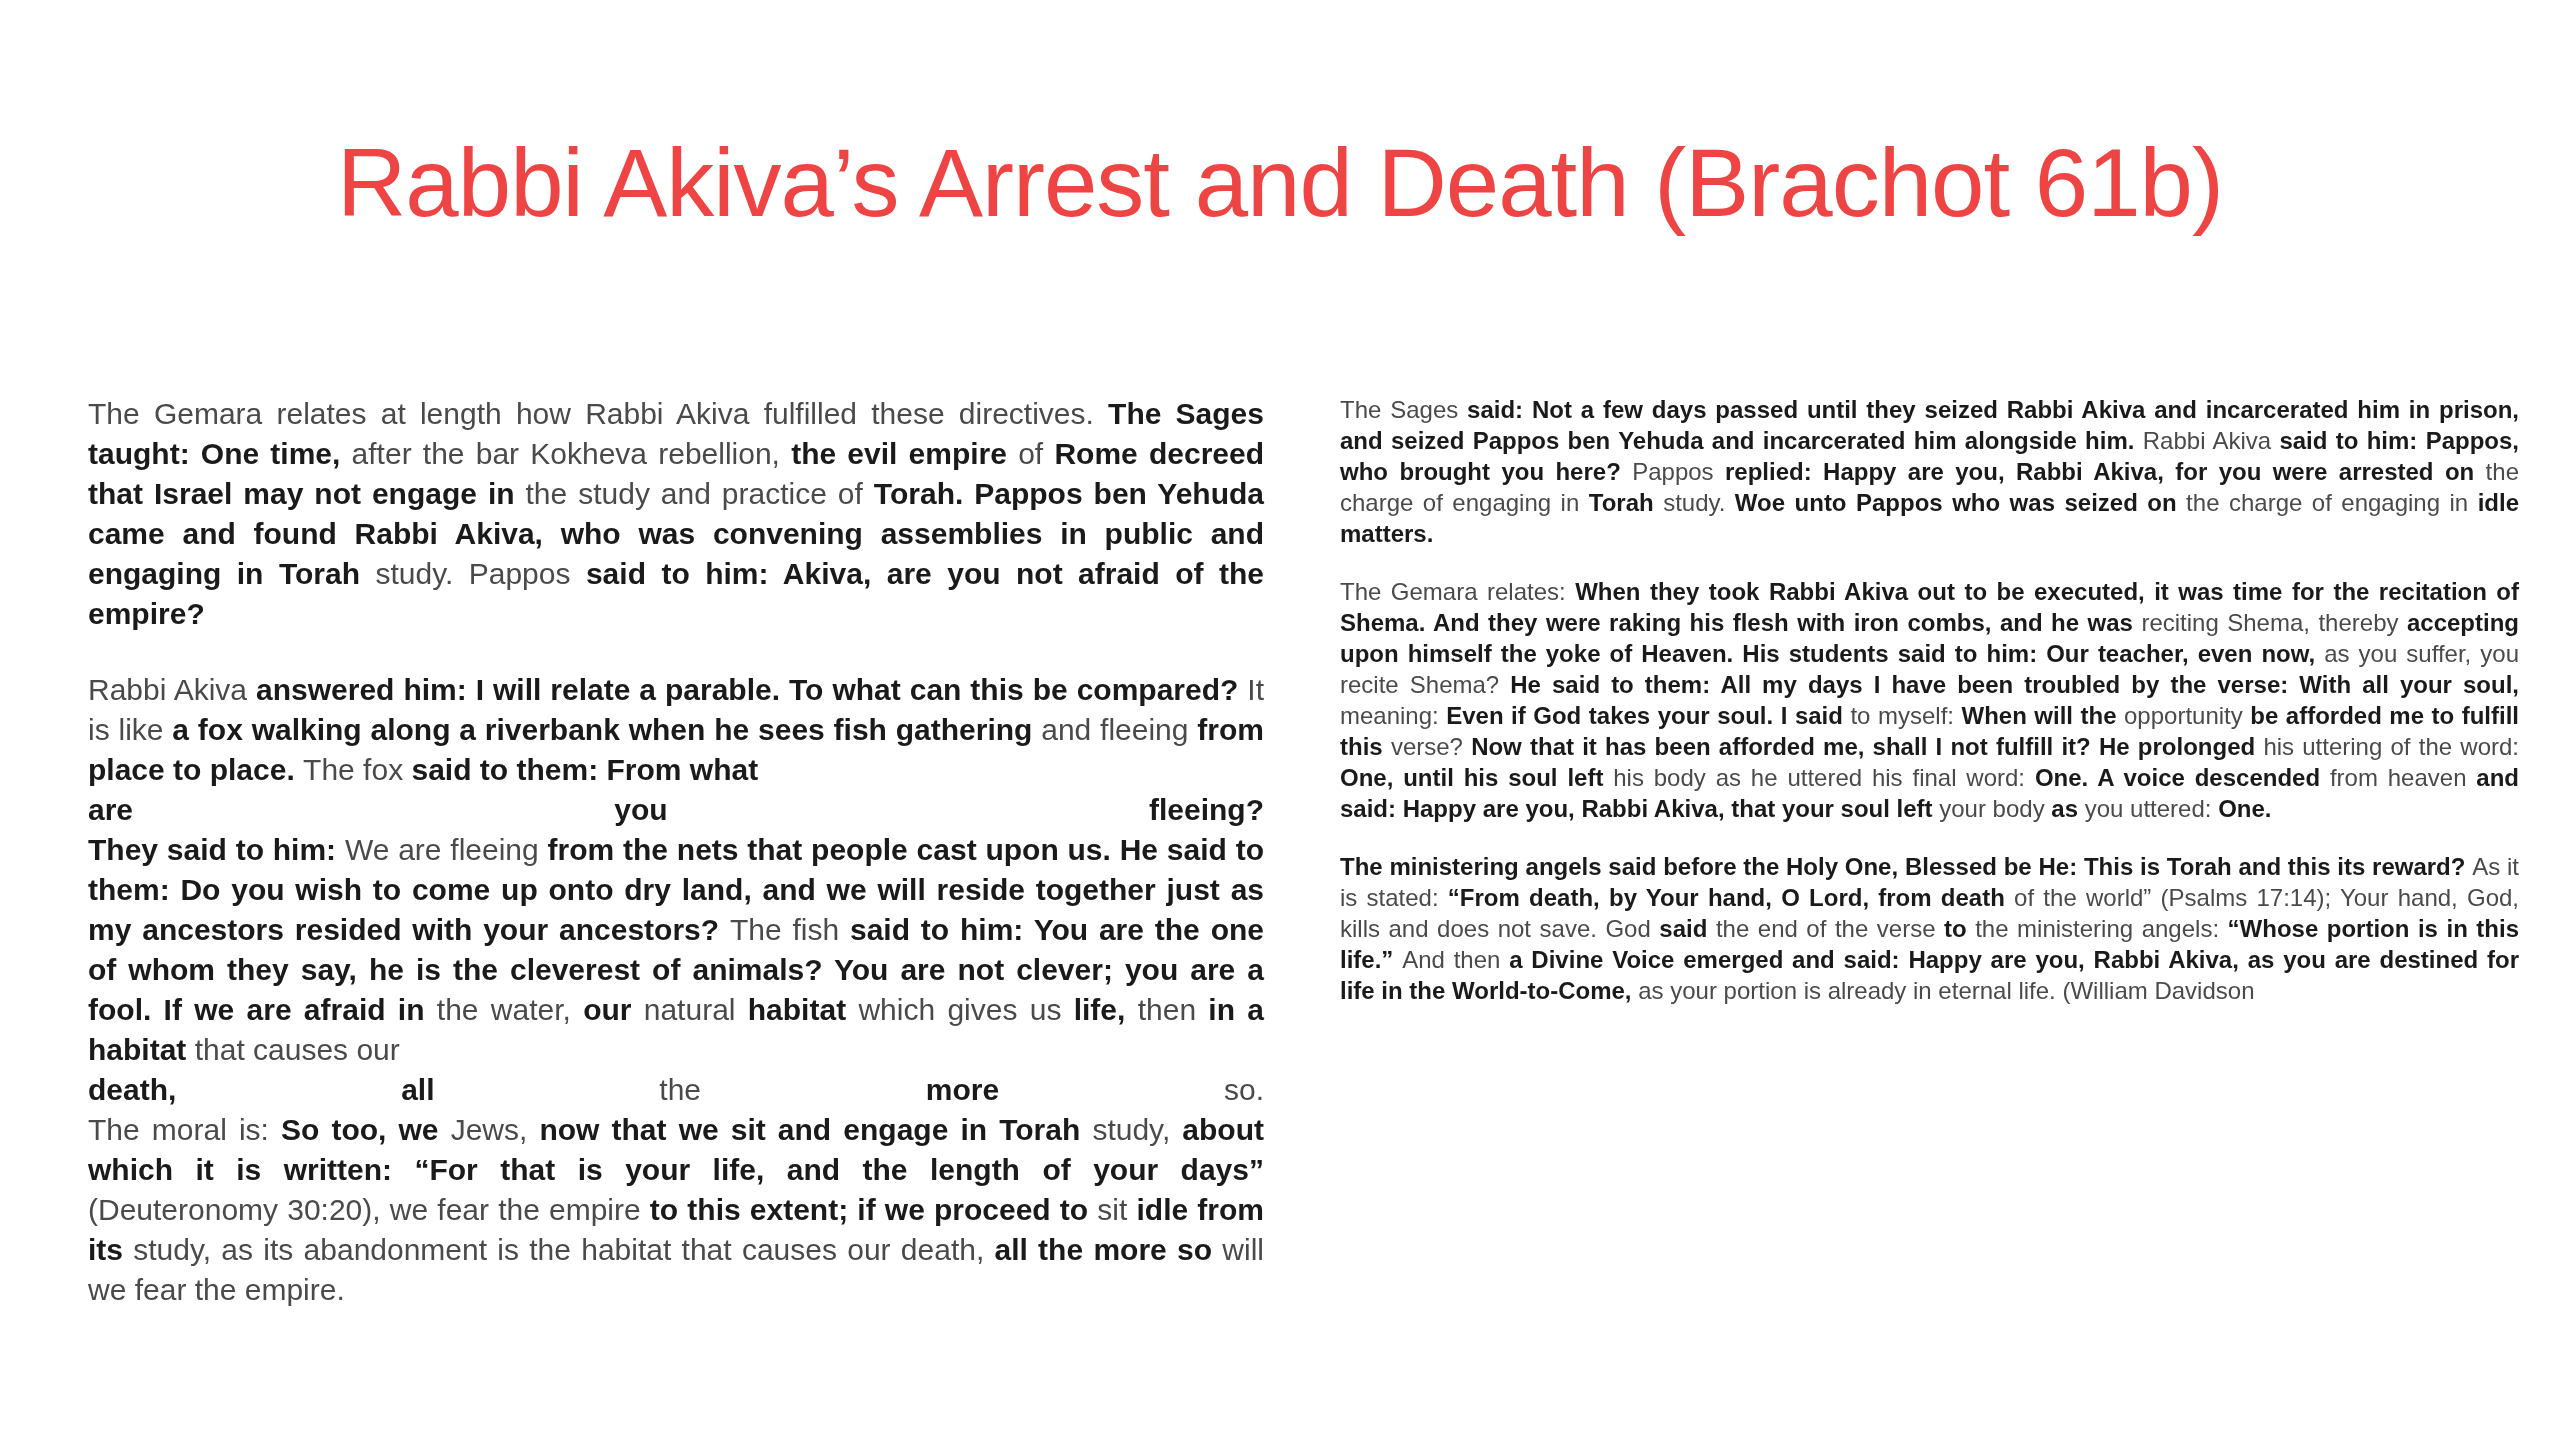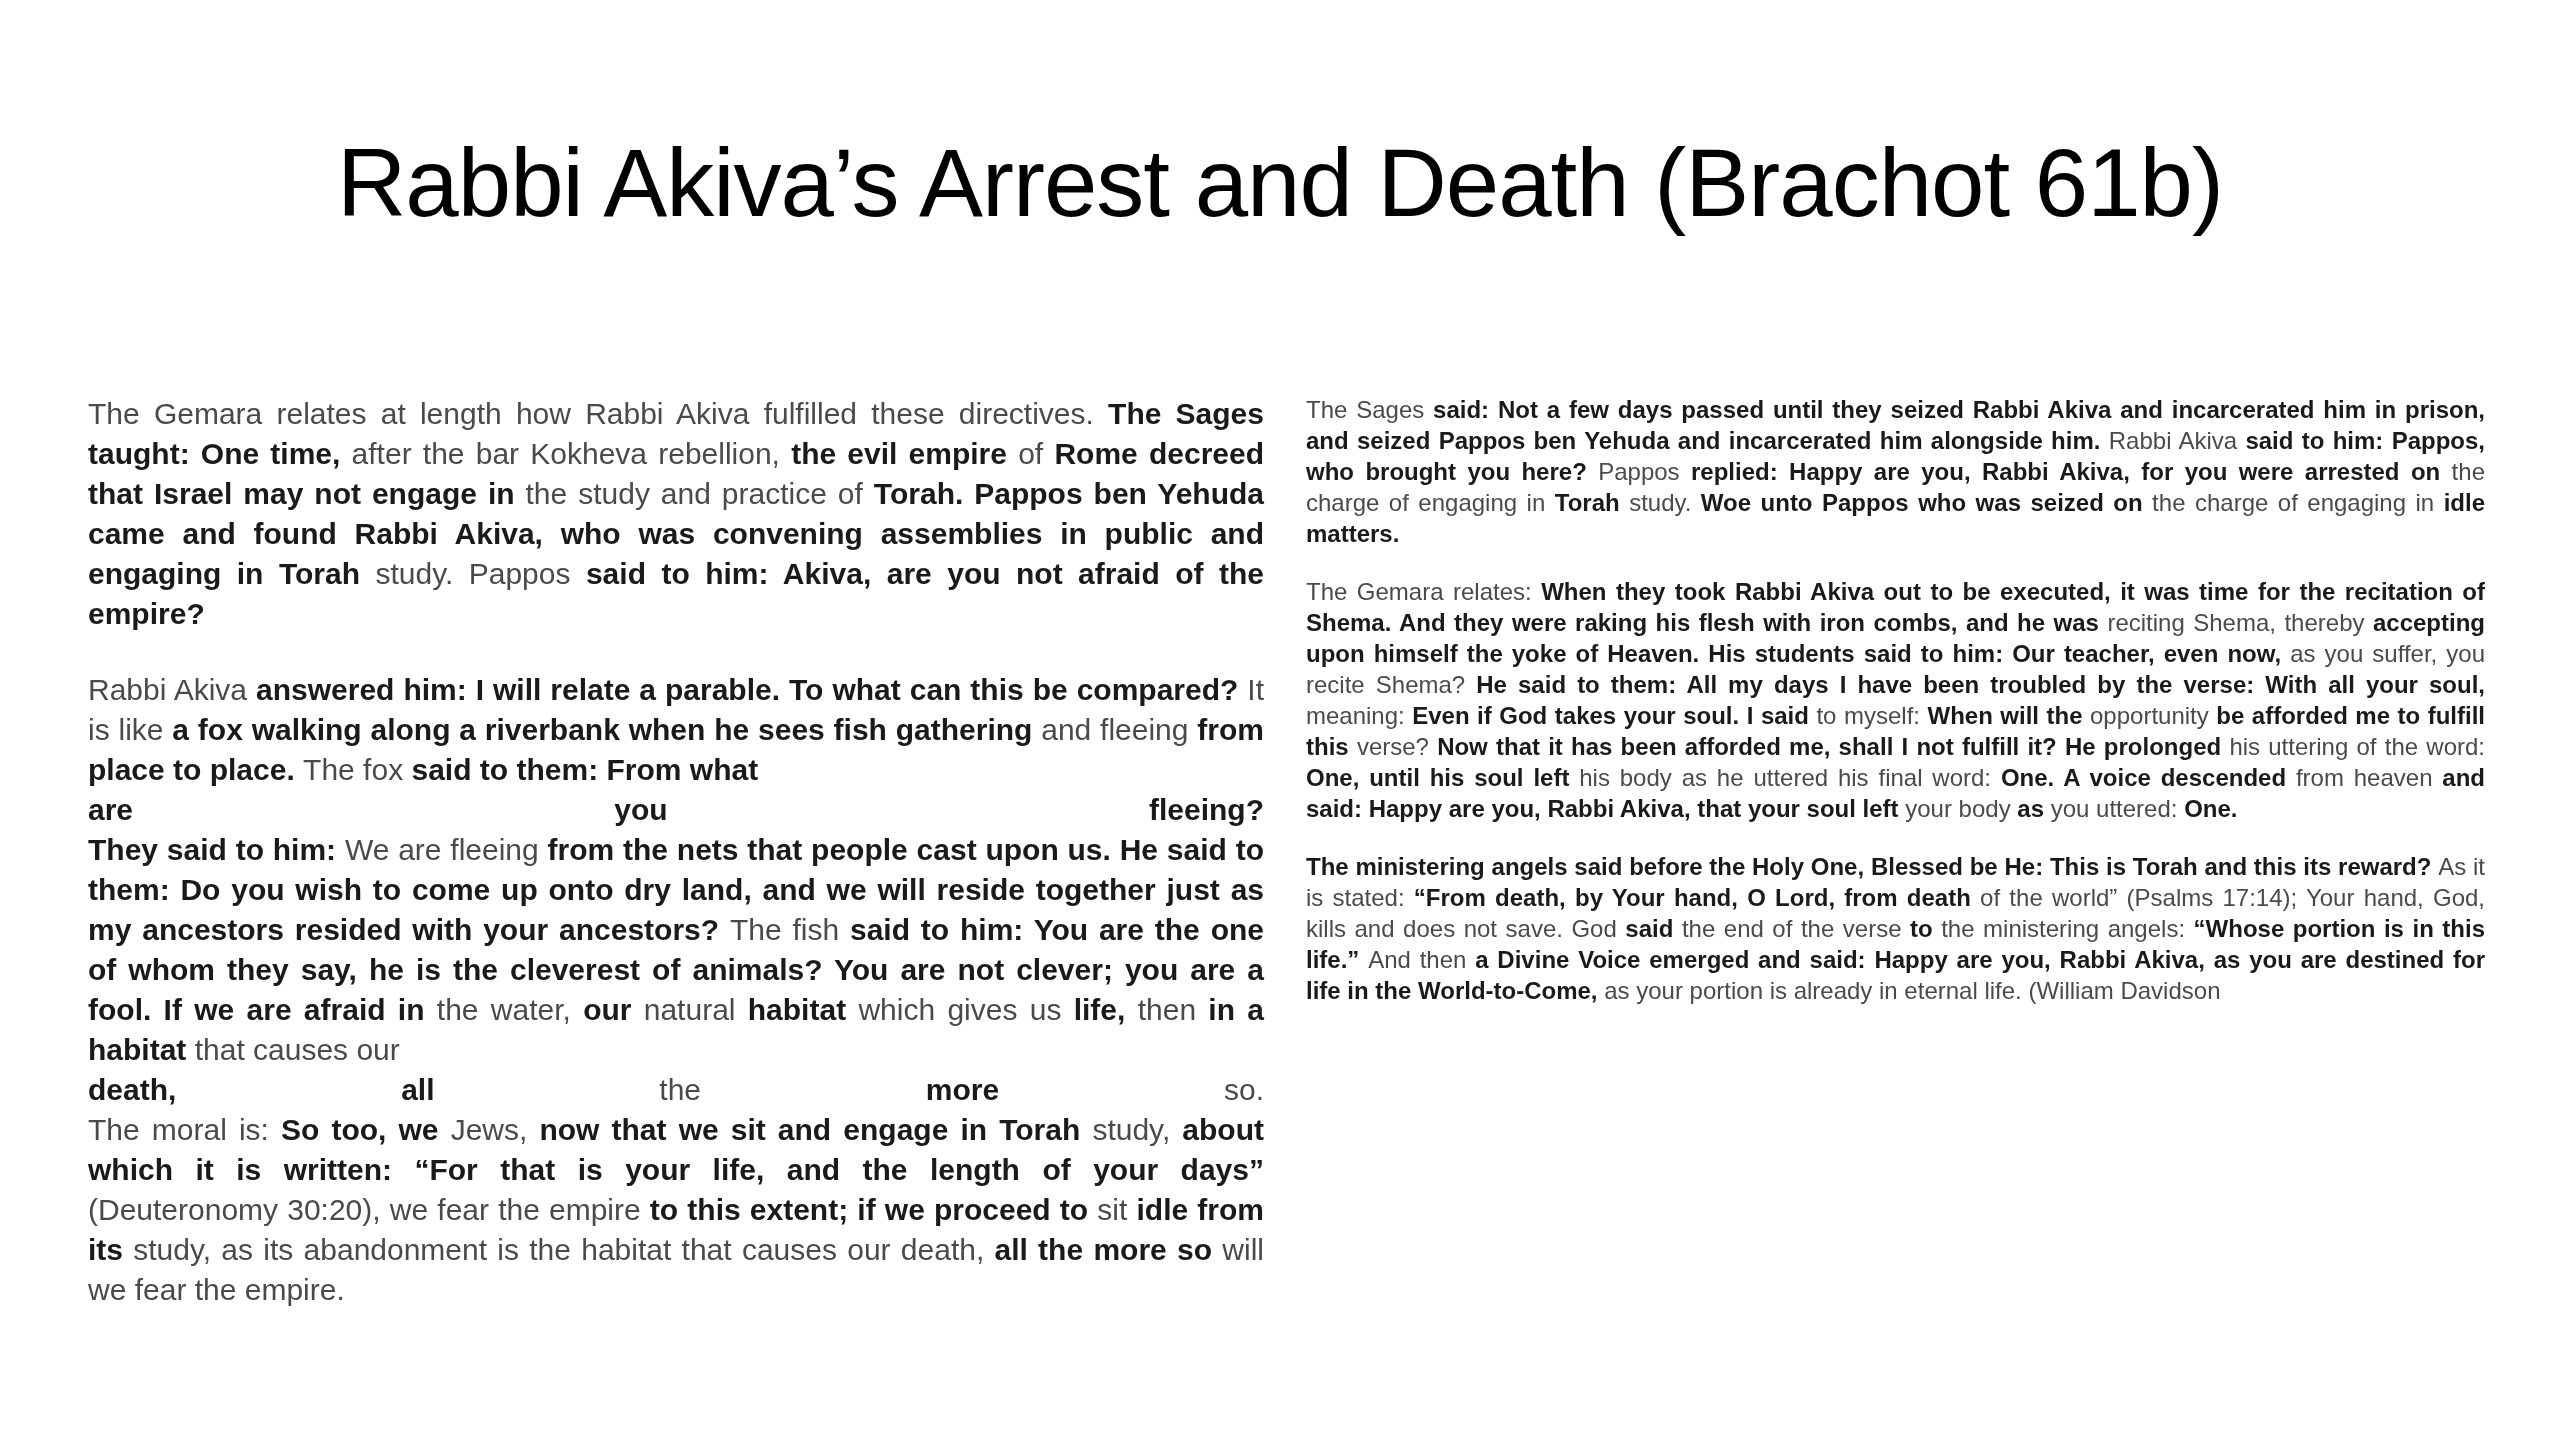--- a/index.html
+++ b/index.html
@@ -16,31 +16,31 @@
     overflow: hidden;
   }
   .title {
     position: absolute;
     top: 130px;
     left: 0;
     width: 100%;
     text-align: center;
     font-size: 96px;
     font-weight: 400;
-    color: #000000;
+    color: #ef4444;
     line-height: 1.1;
     letter-spacing: -1px;
   }
   .columns {
     position: absolute;
     top: 394px;
     left: 88px;
     width: 2425px;
     display: flex;
-    gap: 42px;
+    gap: 76px;
     align-items: flex-start;
   }
   .col {
     flex: 0 0 auto;
   }
   .col-left  { width: 1176px; }
   .col-right { width: 1179px; }
   .para {
     margin: 0;
     text-align: justify;

